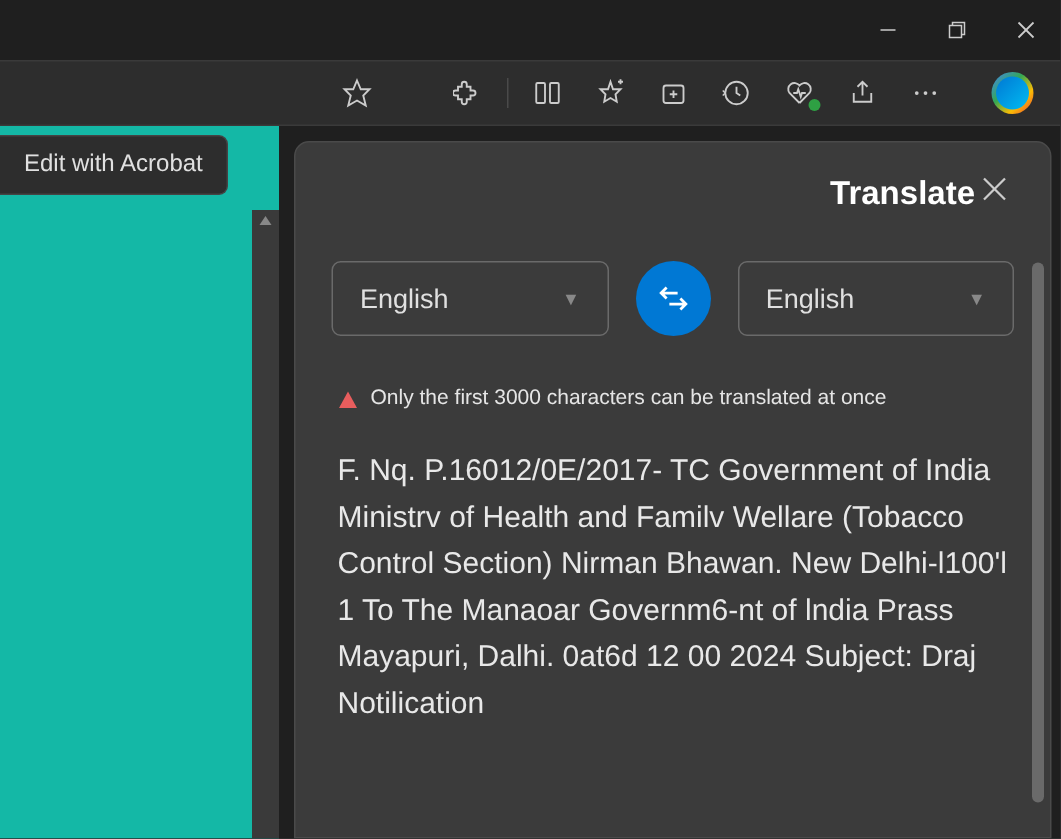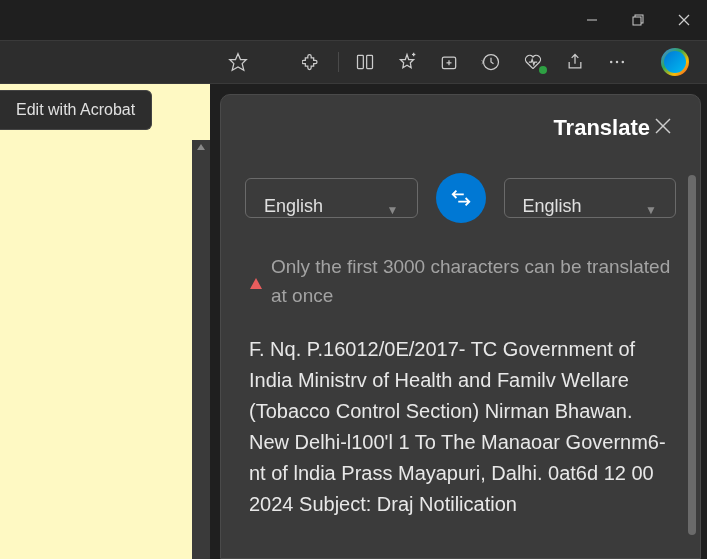--- a/index.html
+++ b/index.html
@@ -66,22 +66,22 @@
       position: absolute;
       top: 3px; left: 3px; right: 3px; bottom: 3px;
       background: linear-gradient(135deg, #0078d4, #00bcf2);
       border-radius: 50%;
     }
     .content-area {
       display: flex;
       height: calc(100% - 84px);
     }
     .left-panel {
-      width: 210px;
-      background: #fef9c3;
+      width: 186px;
+      background: #14b8a6;
       position: relative;
     }
     .acrobat-btn {
       margin: 6px 0 0 0;
       padding: 10px 16px;
       background: #2d2d2d;
       border: 1px solid #444;
       border-radius: 0 6px 6px 0;
       border-left: none;
       color: #e0e0e0;
@@ -135,26 +135,26 @@
     }
     .lang-row {
       display: flex;
       align-items: center;
       justify-content: center;
       gap: 18px;
       padding: 6px 24px 18px 24px;
     }
     .lang-select {
       flex: 1;
-      height: 40px;
+      height: 50px;
       background: #3b3b3b;
       border: 1px solid #6a6a6a;
       border-radius: 6px;
       display: flex;
-      align-items: flex-end;
+      align-items: center;
       justify-content: space-between;
       padding: 0 18px;
       color: #e0e0e0;
       font-size: 18px;
     }
     .chevron {
       color: #888;
       font-size: 12px;
     }
     .swap-btn {
@@ -162,22 +162,22 @@
       height: 50px;
       background: #0078d4;
       border-radius: 50%;
       display: flex;
       align-items: center;
       justify-content: center;
       color: #ffffff;
     }
     .warning {
       padding: 12px 28px 4px 28px;
-      color: #a3a3a3;
-      font-size: 19px;
+      color: #e5e5e5;
+      font-size: 14px;
       line-height: 1.5;
       display: flex;
       align-items: center;
       gap: 8px;
     }
     .warning-icon {
       flex-shrink: 0;
       margin-top: 4px;
     }
     .translated-text {

